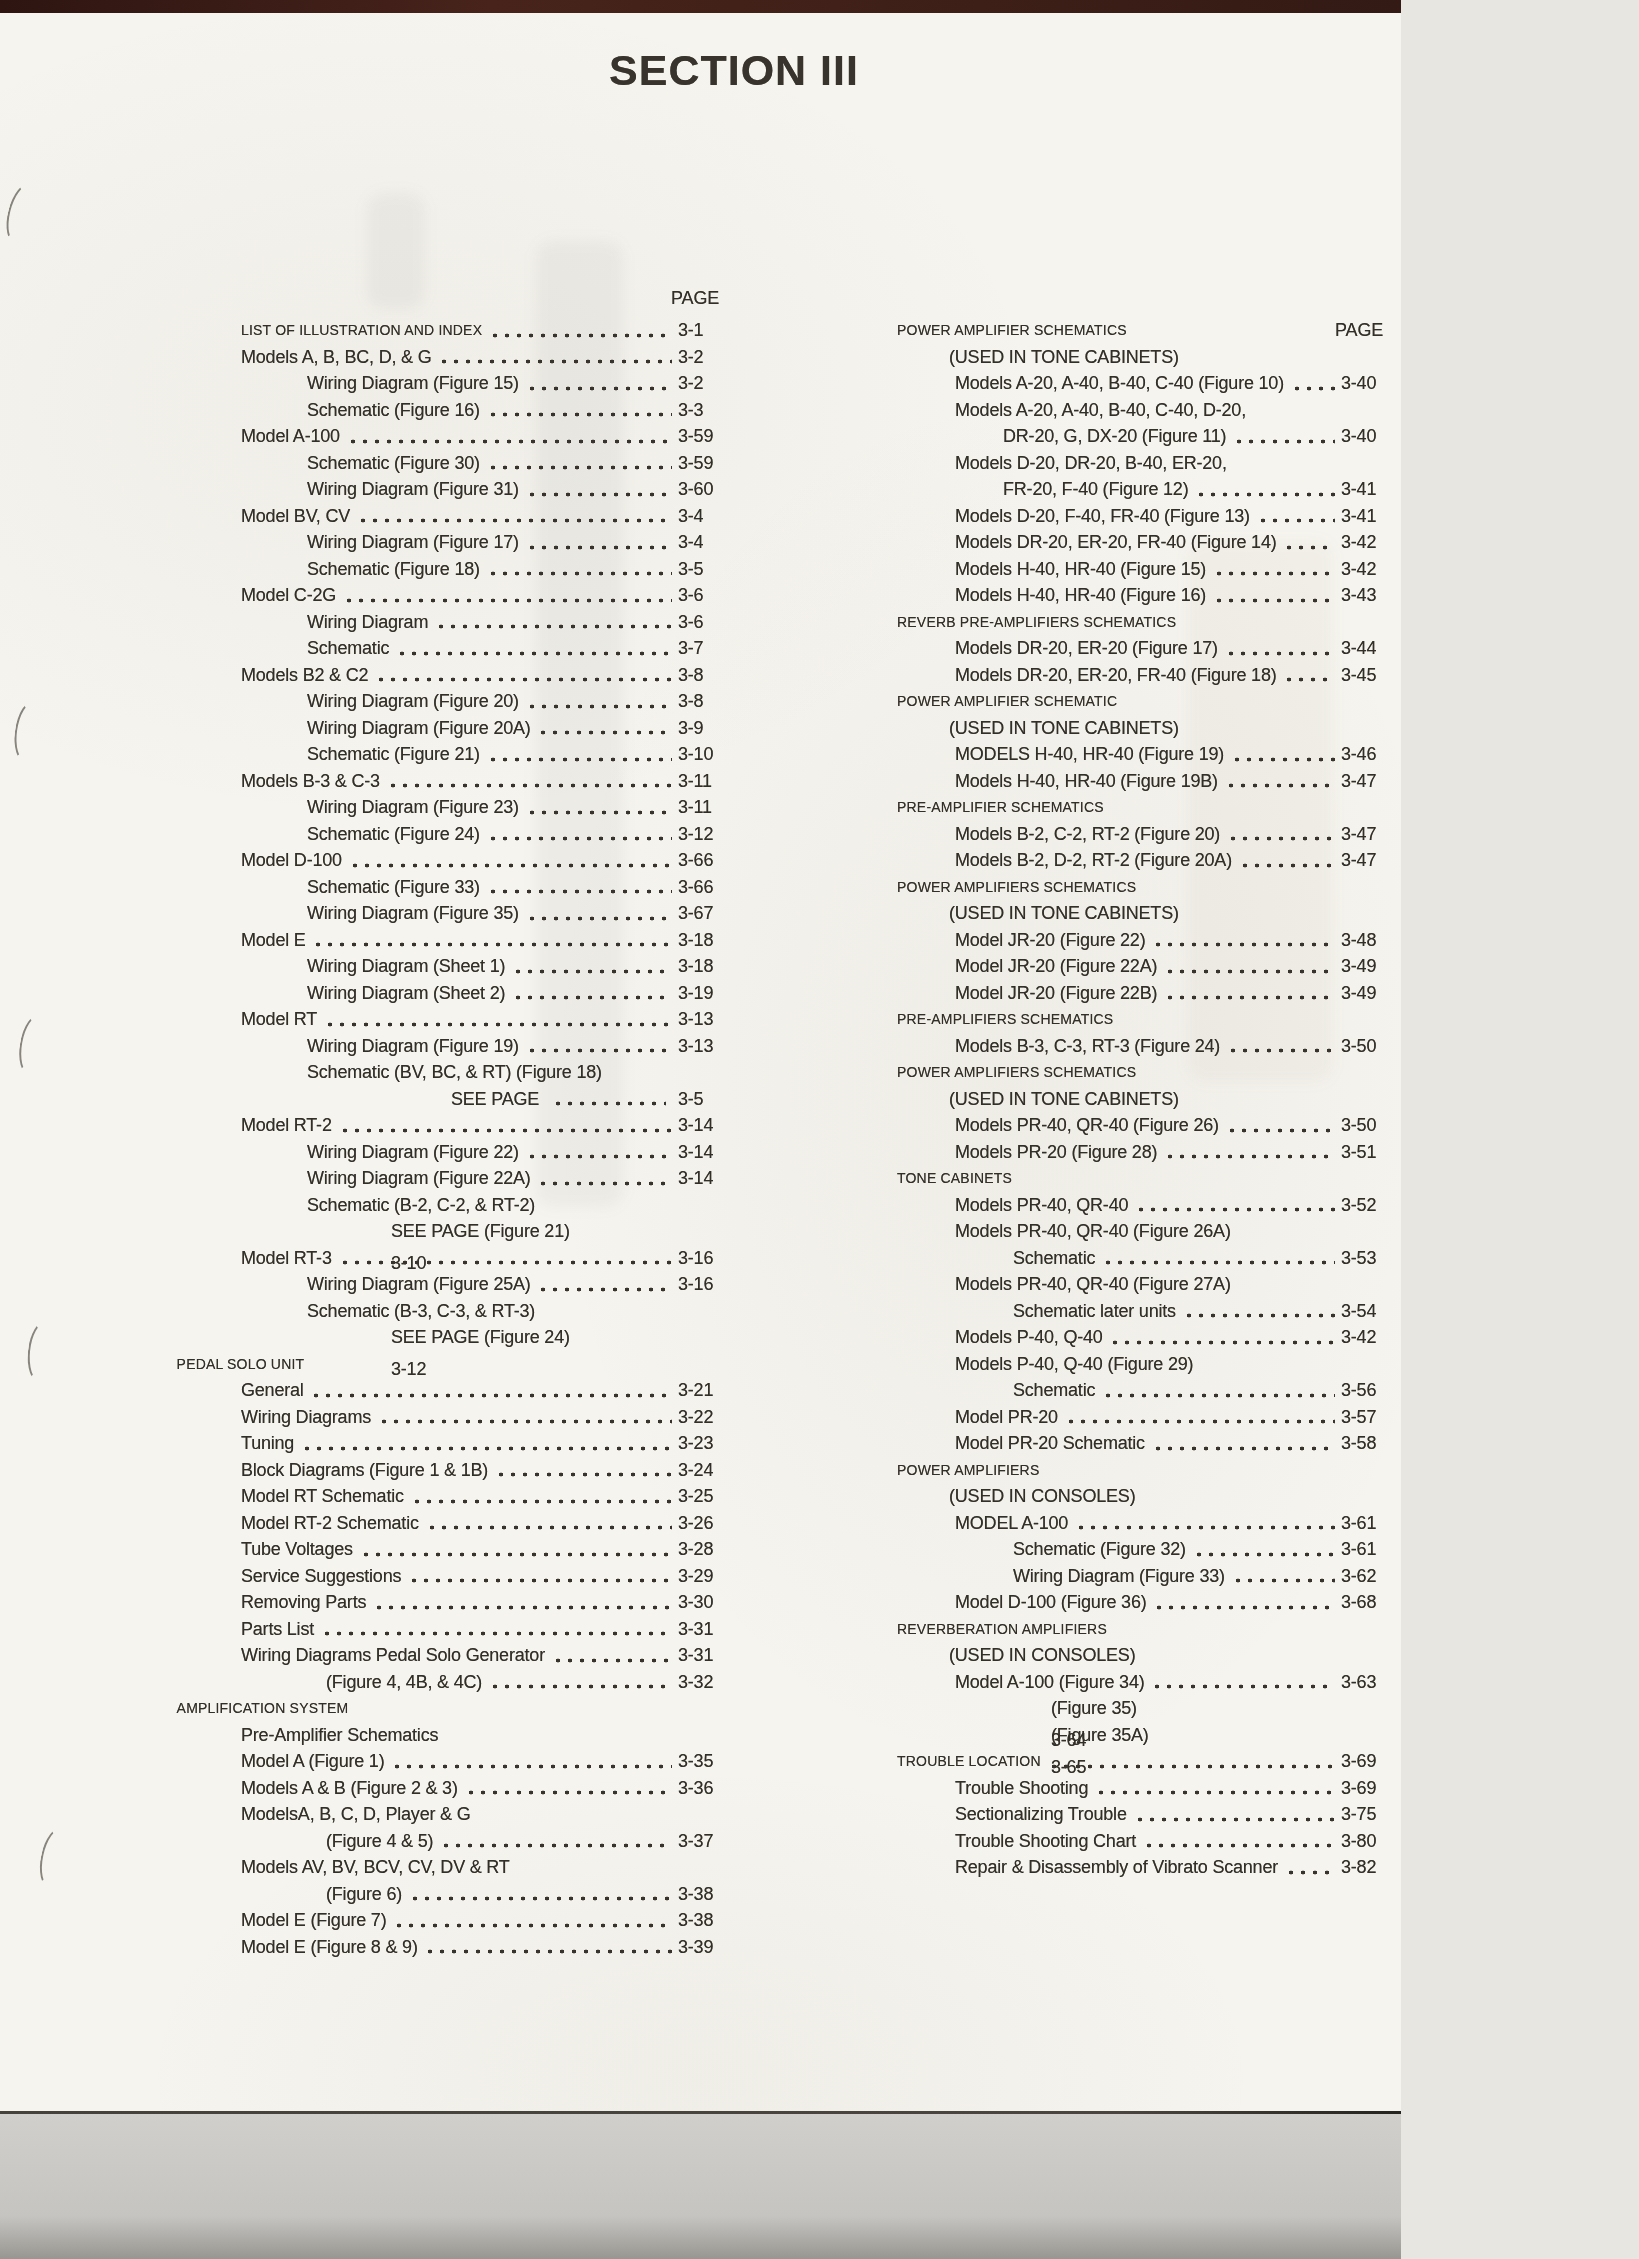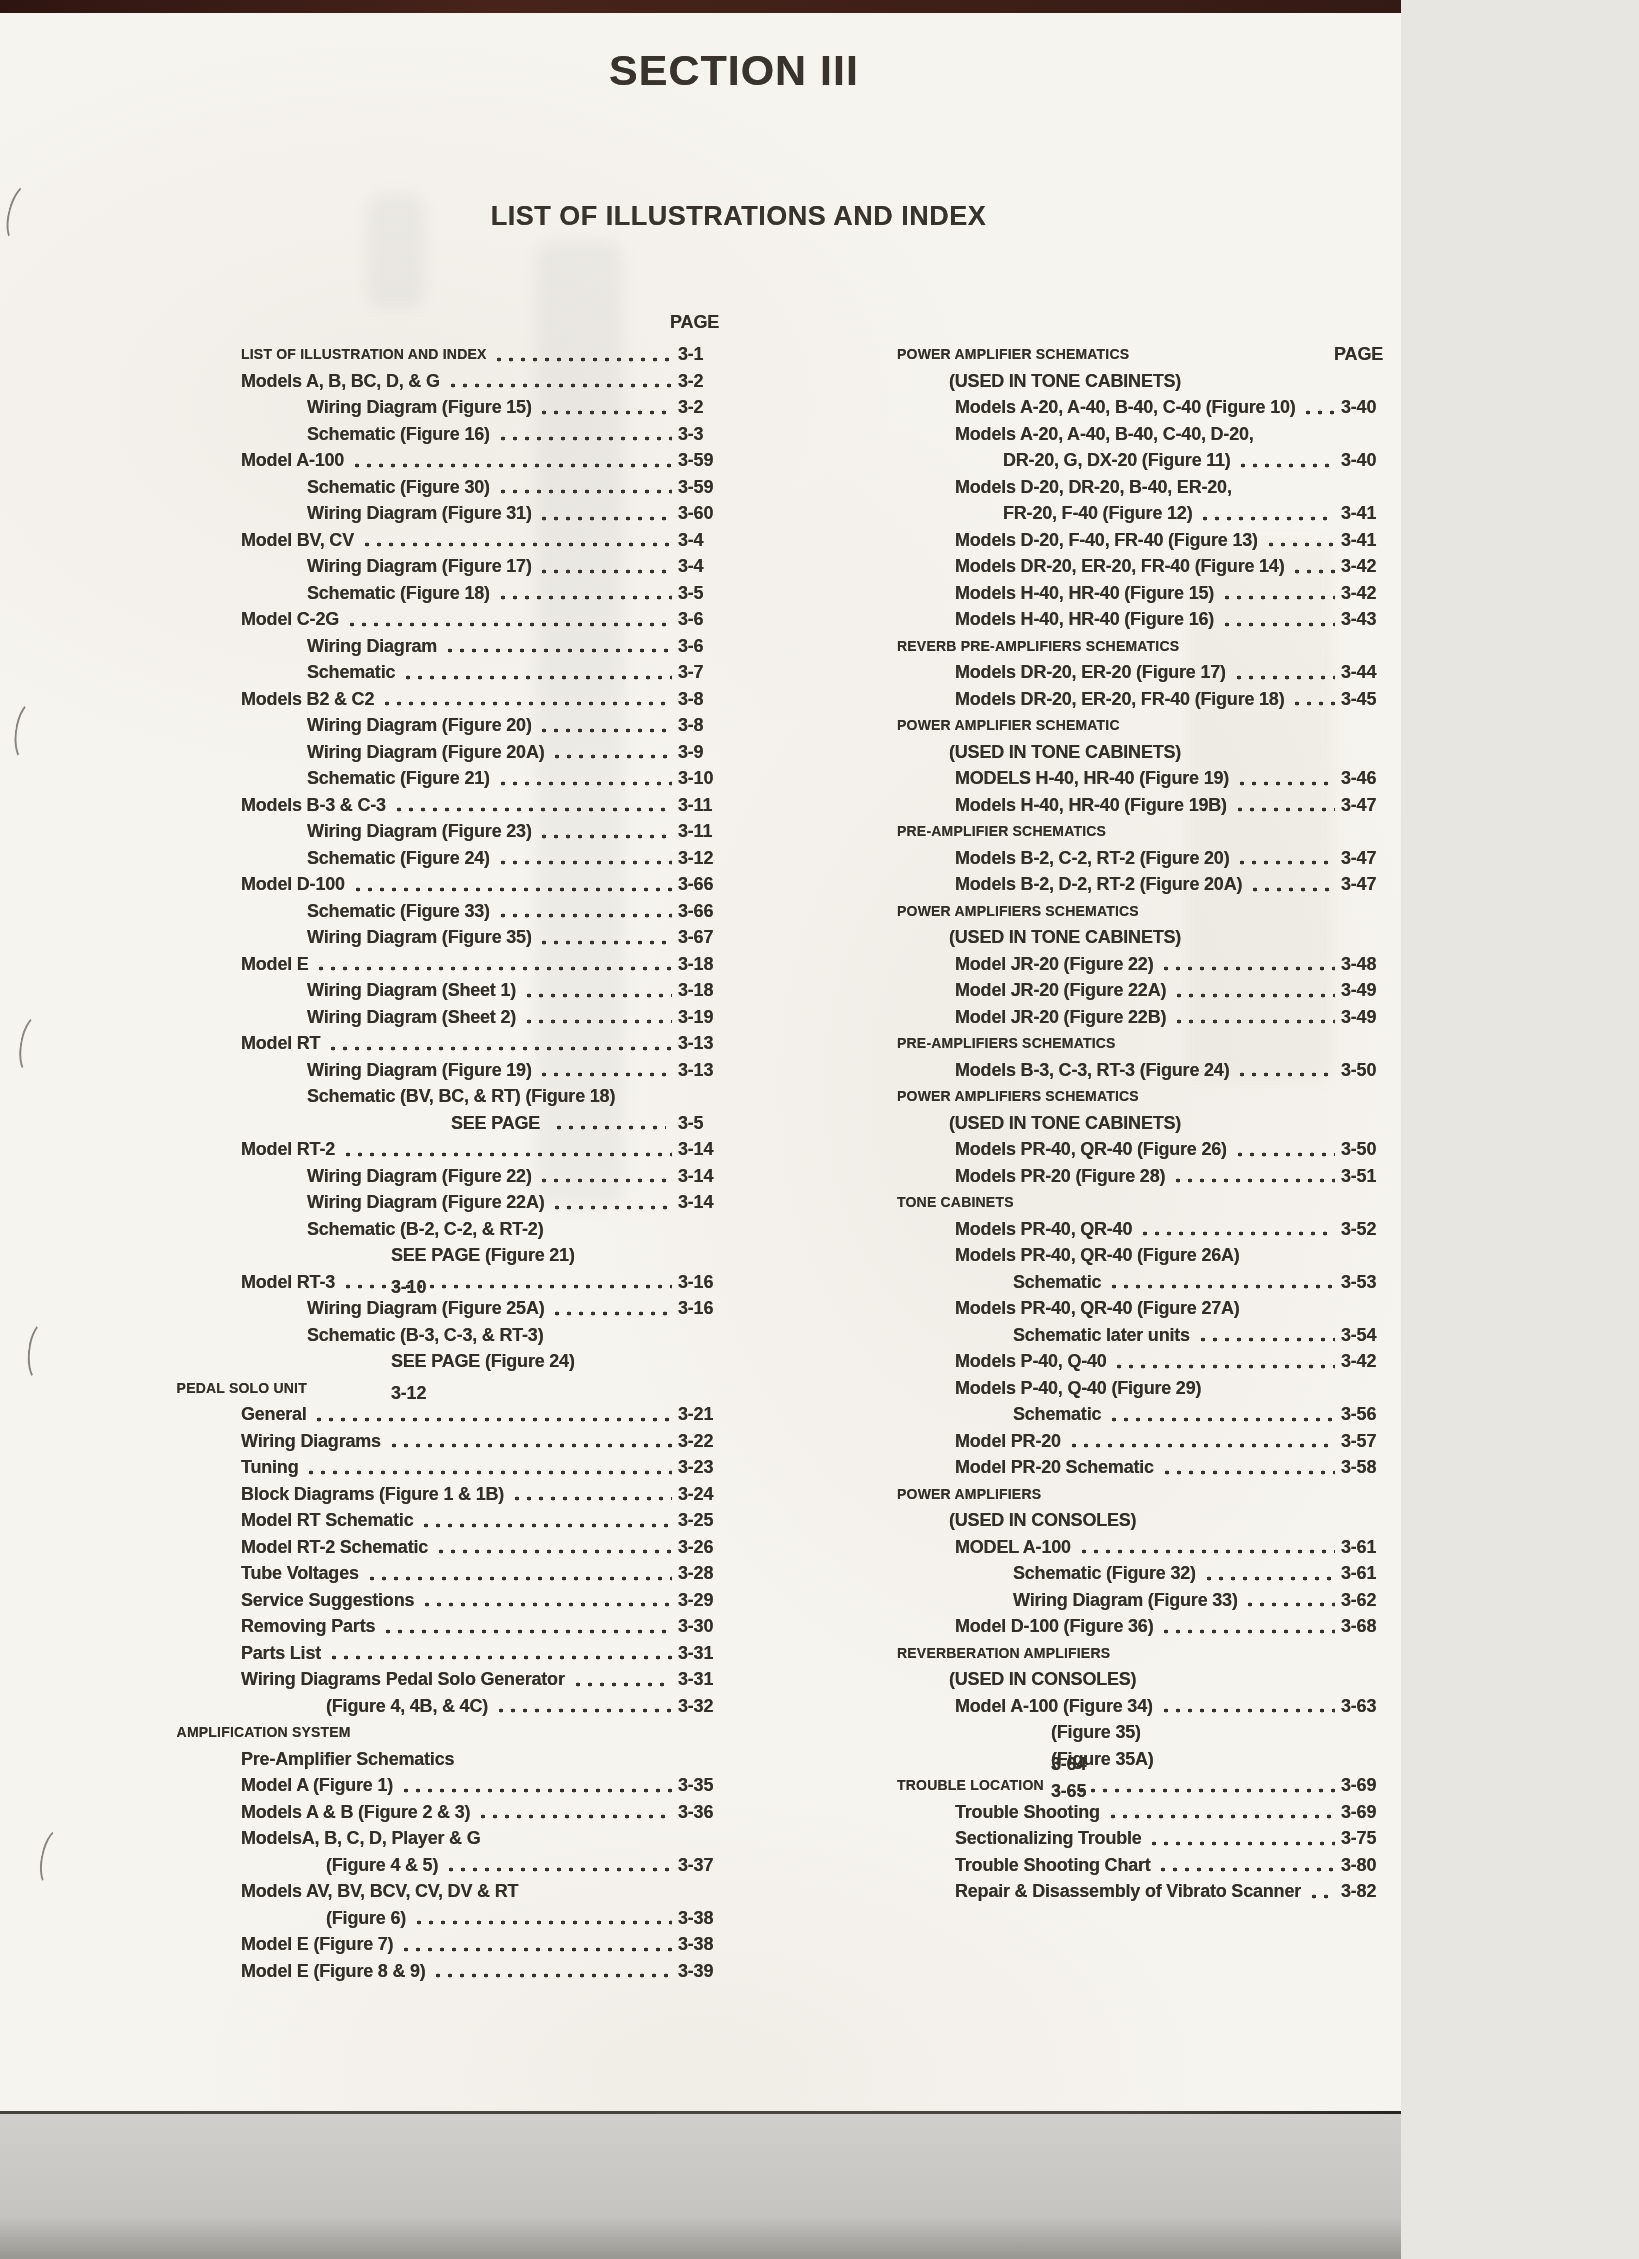--- a/index.html
+++ b/index.html
@@ -26,22 +26,22 @@
     position:absolute;left:589px;top:46px;width:290px;
     text-align:center;font-size:43px;font-weight:700;letter-spacing:1px;
     color:#38342d;text-shadow:0 0 0.6px rgba(40,36,30,.7);white-space:nowrap;
   }
   .subtitle{
     position:absolute;left:449px;top:201px;width:579px;
     text-align:center;font-size:27px;font-weight:700;letter-spacing:0.5px;
     color:#38342d;text-shadow:0 0 0.5px rgba(40,36,30,.65);white-space:nowrap;
   }
 
-  .col{position:absolute;font-weight:700;font-size:18px;letter-spacing:-0.2px;
-       text-shadow:0 0 0.4px rgba(44,40,34,.6);margin-top:24px;}
+  .col{position:absolute;font-weight:400;font-size:18px;letter-spacing:-0.2px;
+       text-shadow:0 0 0.4px rgba(44,40,34,.6);}
   .col-left{left:164px;top:284px;width:555px;}
   .col-right{left:897px;top:317px;width:486px;}
 
   .page-col-header{height:33px;line-height:29px;text-align:right;font-size:18px;}
 
   .row{display:flex;height:26.5px;line-height:26.5px;white-space:nowrap;}
   .lbl{flex:0 0 auto;}
   .leader{
     flex:1 1 auto;align-self:flex-end;height:4.8px;margin:0 5.8px 5.8px 6.8px;
     background-image:radial-gradient(circle 2px at 6px 2.4px,#38342d 97%,rgba(0,0,0,0) 100%);
@@ -98,21 +98,20 @@
   <div class="ghost g3"></div>
 
   <div class="arc a1"></div>
   <div class="arc a2"></div>
   <div class="arc a3"></div>
   <div class="arc a4"></div>
   <div class="arc a5"></div>
   <div class="cmark"></div>
 
   <div class="title">SECTION III</div>
-  <div class="subtitle">LIST OF ILLUSTRATIONS AND INDEX</div>
 
   <div class="col col-left">
     <div class="page-col-header">PAGE</div>
     <div>
 
     <div class="row ind1 heading">
           <span class="lbl">LIST OF ILLUSTRATION AND INDEX</span>
           <span class="leader"></span>
           <span class="pg">3-1</span>
         </div>

